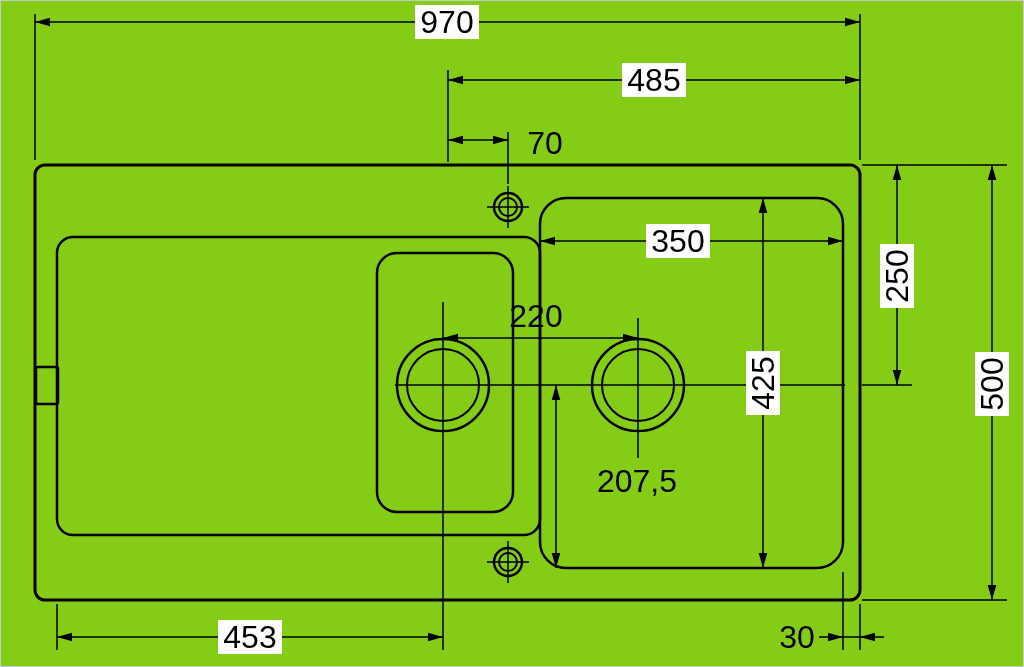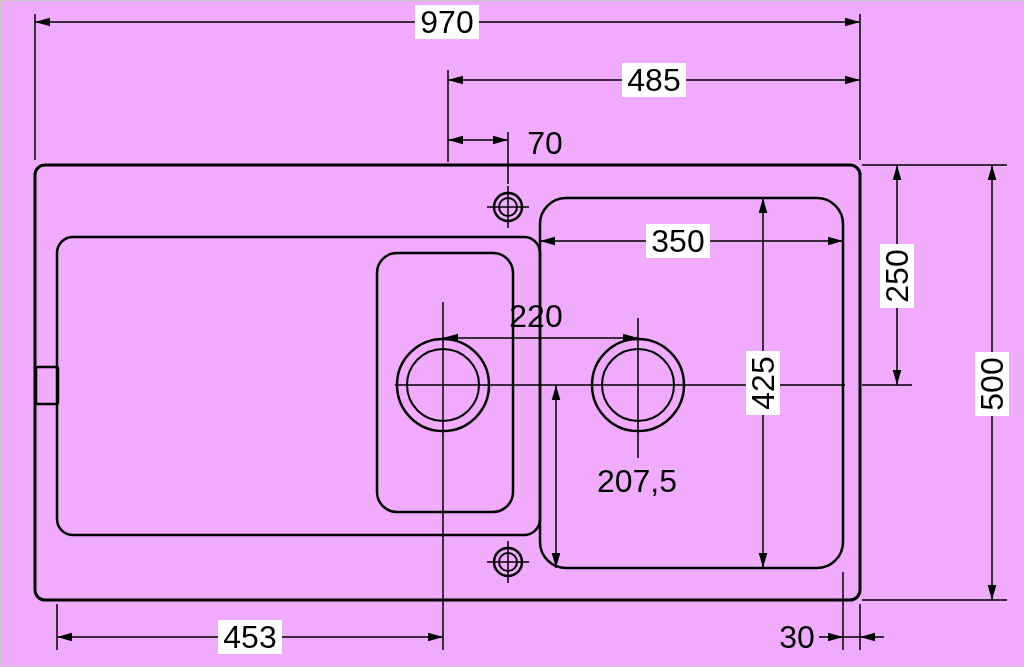--- a/index.html
+++ b/index.html
@@ -5,21 +5,21 @@
   html, body {
     margin: 0;
     padding: 0;
     background: #ffffff;
     font-family: "Liberation Sans", sans-serif;
   }
   .stage {
     position: relative;
     width: 1024px;
     height: 667px;
-    background: #f0abfc;
+    background: #84cc16;
     box-shadow: inset 0 0 0 1px #c9c9c9;
     overflow: hidden;
   }
   #drawing-svg { display: block; }
   #drawing-svg text {
     font-family: "Liberation Sans", sans-serif;
     font-size: 32px;
     fill: #000000;
   }
 </style>

